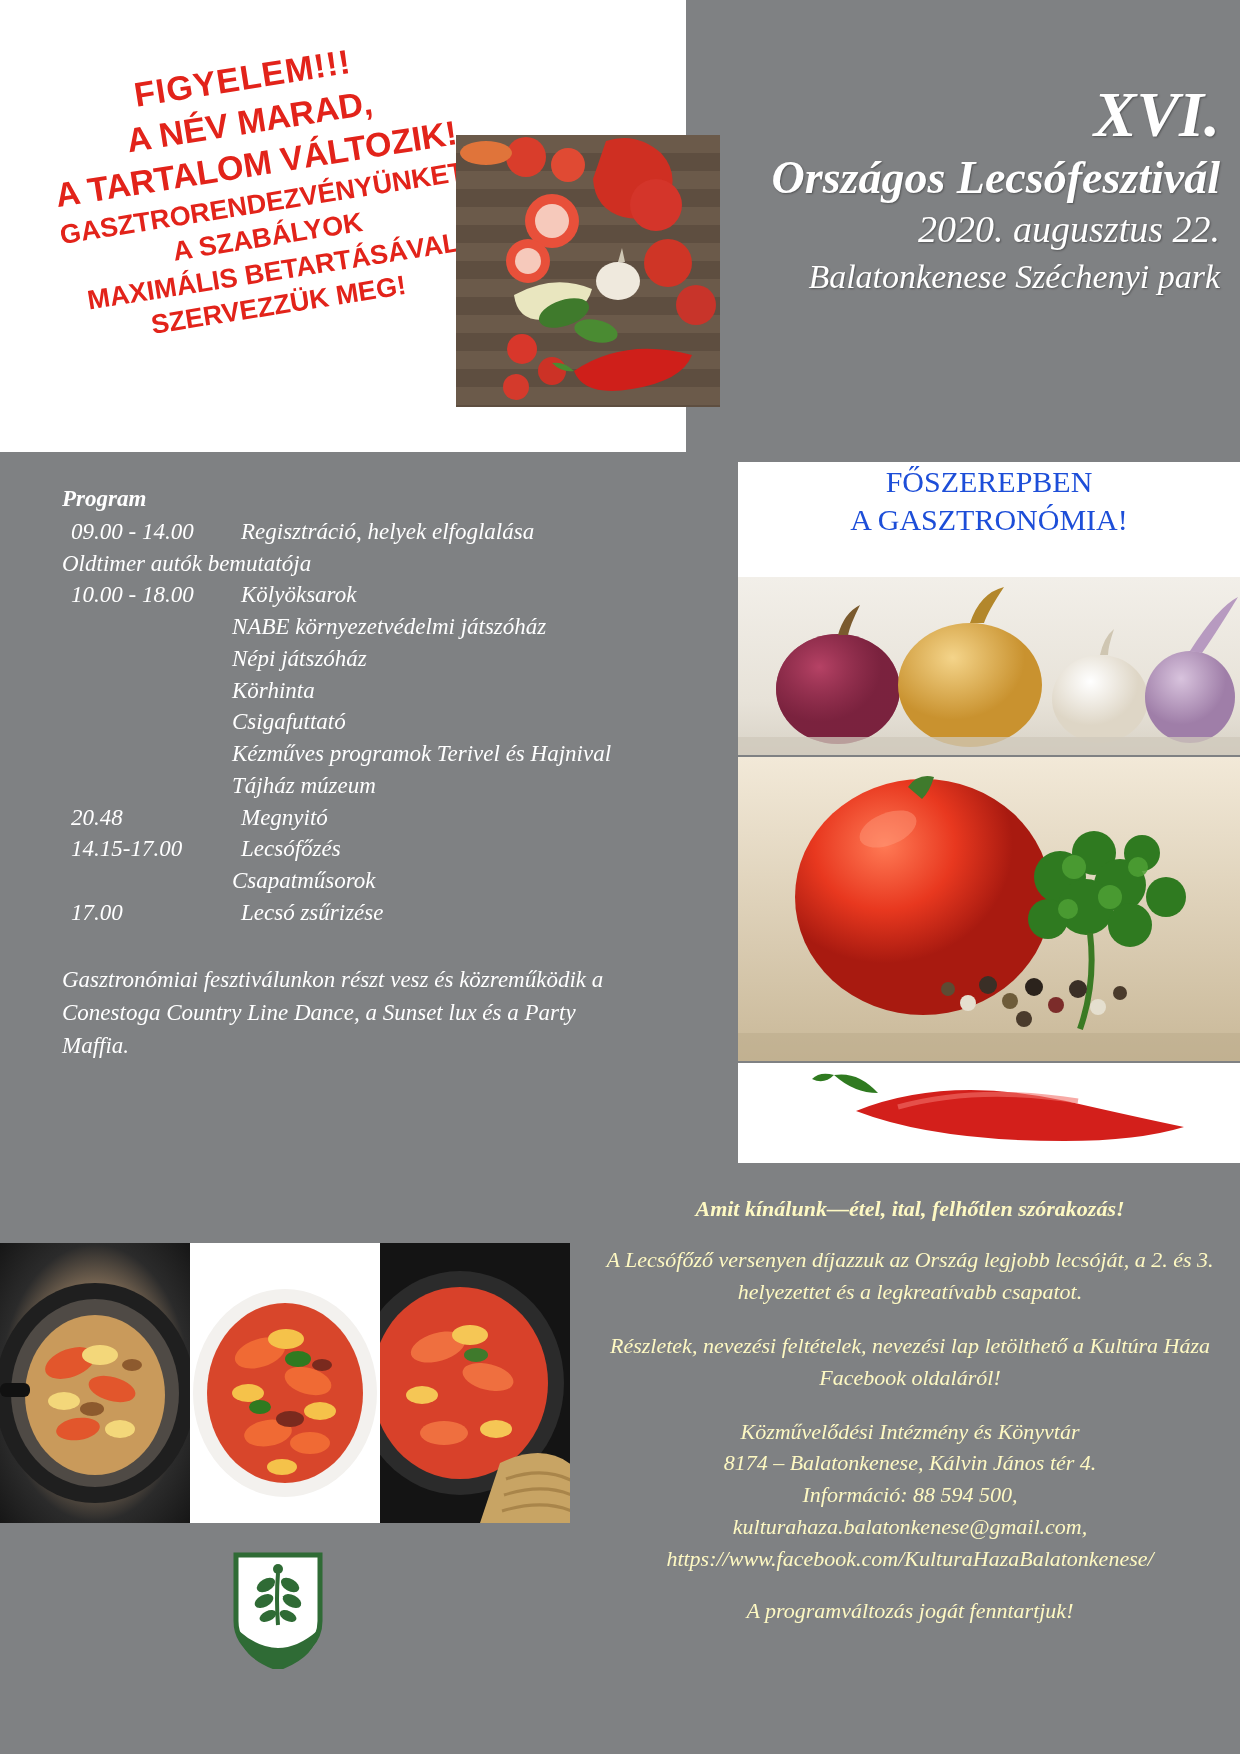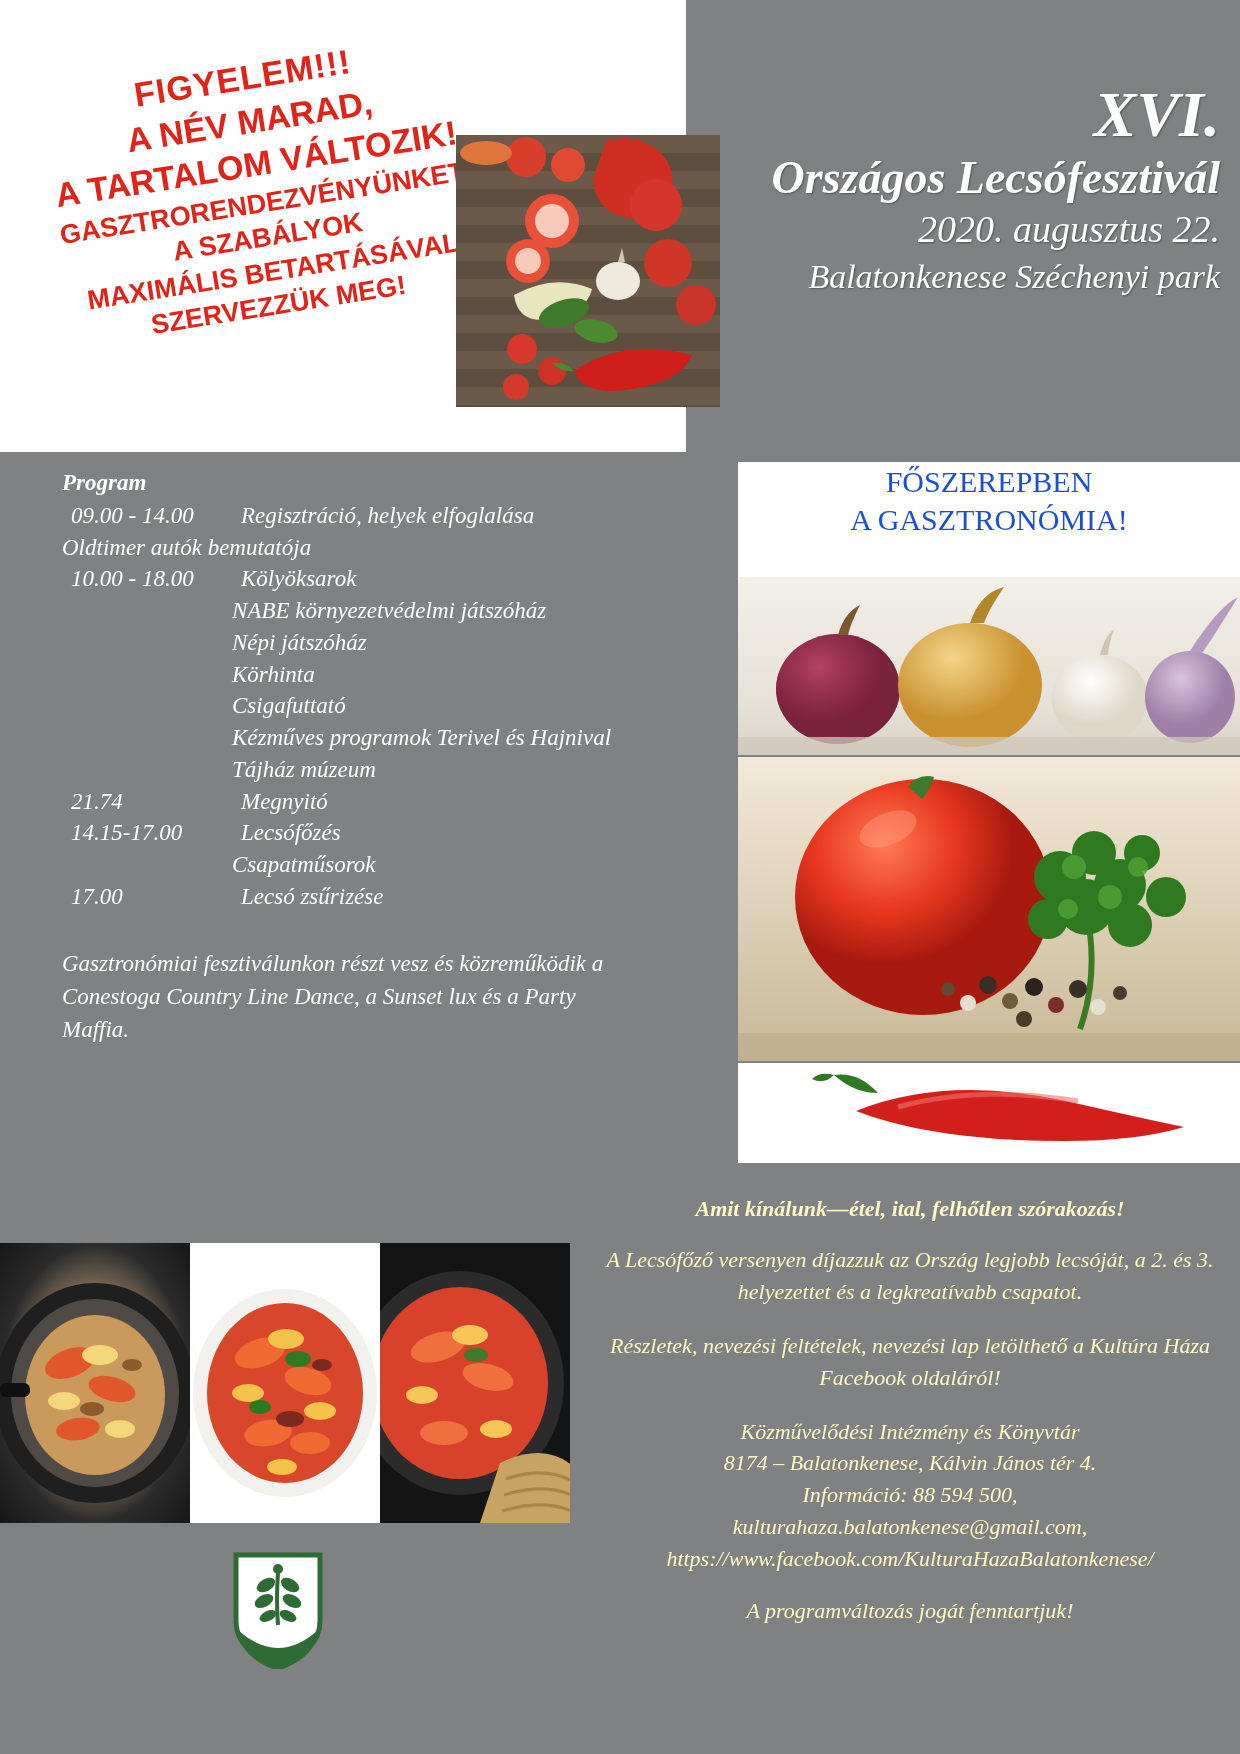--- a/index.html
+++ b/index.html
@@ -56,21 +56,21 @@
   .h-title{font-size:46px;font-weight:bold;line-height:1.15;}
   .h-date{font-size:38px;line-height:1.3;}
   .h-place{font-size:34px;line-height:1.3;}
 
   
   .program{
     position:absolute;left:62px;top:470px;width:600px;color:#ffffff;
     font-style:italic;
   }
   .program h2{
-    font-size:23px;margin:0 0 4px 0;font-weight:bold;font-style:italic;
+    font-size:23px;margin:16px 0 4px 0;font-weight:bold;font-style:italic;
   }
   .prow{display:flex;font-size:23px;line-height:1.38;}
   .ptime{width:170px;flex:0 0 170px;margin-left:9px;}
   .ptext{flex:1;}
   .pcont{padding-left:170px;font-size:23px;line-height:1.38;}
   .program-note{
     margin-top:34px;font-size:23px;line-height:1.45;width:545px;
   }
 
   
@@ -196,21 +196,21 @@
     <div class="ptime">10.00 - 18.00</div>
     <div class="ptext">Kölyöksarok</div>
   </div>
   <div class="pcont"><span>NABE környezetvédelmi játszóház</span></div>
   <div class="pcont"><span>Népi játszóház</span></div>
   <div class="pcont"><span>Körhinta</span></div>
   <div class="pcont"><span>Csigafuttató</span></div>
   <div class="pcont"><span>Kézműves programok Terivel és Hajnival</span></div>
   <div class="pcont"><span>Tájház múzeum</span></div>
   <div class="prow">
-    <div class="ptime">21.74</div>
+    <div class="ptime">20.48</div>
     <div class="ptext">Megnyitó</div>
   </div>
   <div class="prow">
     <div class="ptime">14.15-17.00</div>
     <div class="ptext">Lecsófőzés</div>
   </div>
   <div class="pcont"><span>Csapatműsorok</span></div>
   <div class="prow">
     <div class="ptime">17.00</div>
     <div class="ptext">Lecsó zsűrizése</div>

